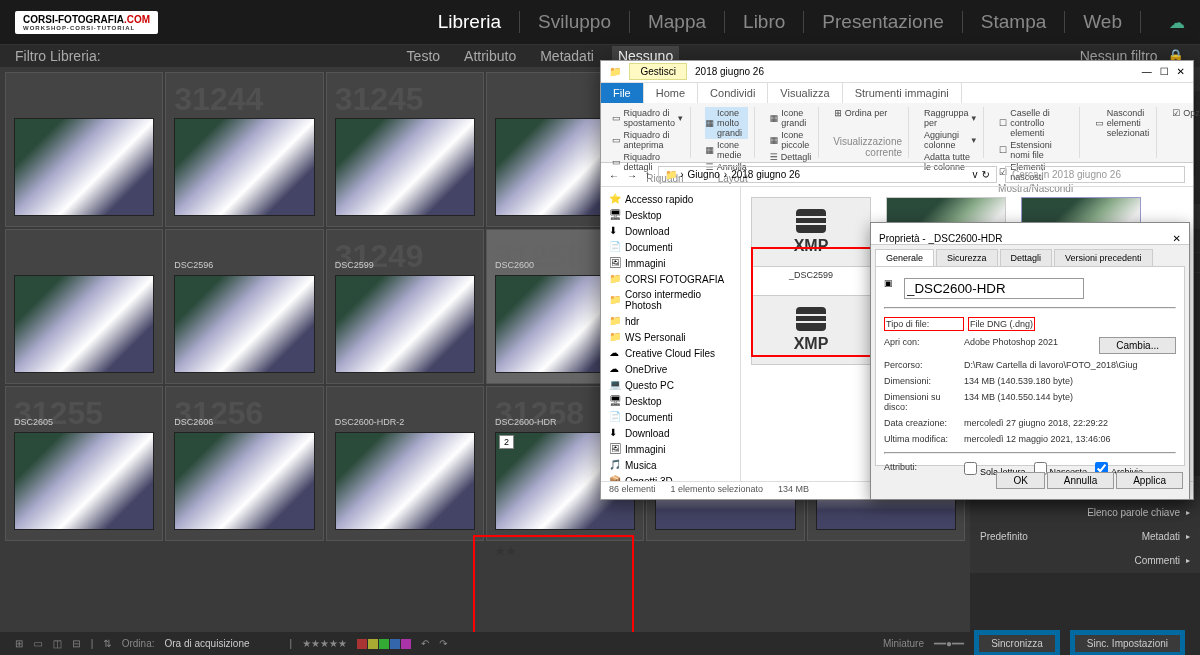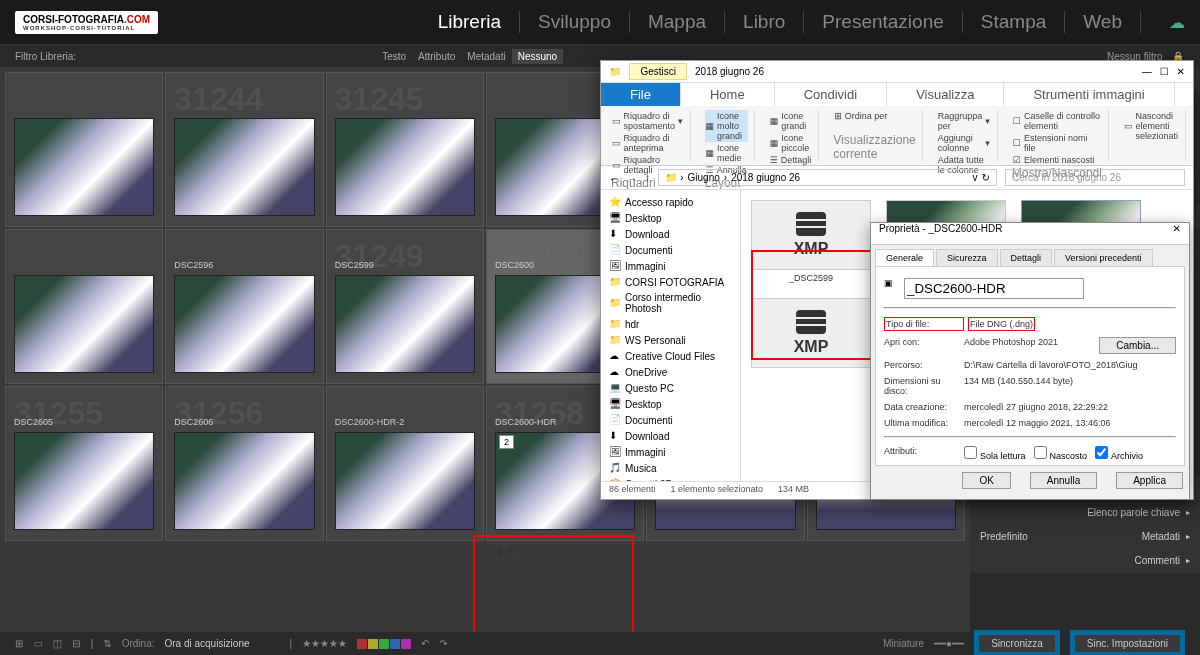--- a/index.html
+++ b/index.html
@@ -5,22 +5,22 @@
 *{margin:0;padding:0;box-sizing:border-box;font-family:Arial,sans-serif}
 body{background:#1a1a1a;width:1200px;height:655px;overflow:hidden;position:relative}
 .top-bar{height:45px;background:#1a1a1a;display:flex;align-items:center;padding:0 15px;border-bottom:1px solid #333}
 .logo{background:#fff;padding:3px 8px;font-size:10px;font-weight:bold;border-radius:2px}
 .logo-sub{font-size:6px;color:#333;letter-spacing:1px}
 .nav-modules{margin-left:auto;display:flex;gap:18px;align-items:center}
 .nav-module{color:#888;font-size:19px;cursor:pointer;border-right:1px solid #444;padding-right:18px}
 .nav-module:last-child{border:none;padding-right:0}
 .nav-module.active{color:#fff}
 .cloud-icon{color:#4a8;margin-left:10px}
-.filter-bar{height:22px;background:#2a2a2a;display:flex;align-items:center;padding:0 15px;font-size:10px;color:#aaa}
-.filter-tabs{margin-left:auto;display:flex;}
+.filter-bar{height:22px;background:#2a2a2a;display:flex;align-items:center;padding:0 15px;font-size:14px;color:#aaa}
+.filter-tabs{margin-left:auto;display:flex;gap:12px}
 .filter-tab{cursor:pointer;padding:2px 6px}
 .filter-tab.active{background:#444;color:#fff}
 .filter-right{margin-left:auto;display:flex;gap:10px;align-items:center}
 .main-area{display:flex;height:565px}
 .grid-area{flex:1;background:#3a3a3a;overflow:hidden;position:relative;padding:5px}
 .thumb-grid{display:grid;grid-template-columns:repeat(6,1fr);gap:2px}
 .thumb-cell{background:#444;position:relative;height:155px;border:1px solid #555}
 .thumb-cell.selected{background:#666}
 .watermark{position:absolute;top:8px;left:8px;font-size:32px;font-weight:bold;color:rgba(100,100,100,0.4);z-index:1}
 .thumb-label{position:absolute;top:30px;left:8px;font-size:9px;color:#ccc;z-index:2}
@@ -36,56 +36,56 @@
 .histo-curve{position:absolute;bottom:0;right:10px;width:60px;height:40px;background:linear-gradient(90deg,#48a,#4a8,#aa4,#a44);clip-path:polygon(0 100%,20% 60%,50% 20%,80% 40%,100% 10%,100% 100%)}
 .tri{font-size:8px}
 .bottom-bar{height:23px;background:#2a2a2a;display:flex;align-items:center;padding:0 15px;font-size:10px;color:#888;gap:10px}
 .color-labels{display:flex;gap:1px}
 .color-sq{width:10px;height:10px}
 .sync-btn{background:#3a3a3a;border:5px solid #0369a1;color:#ccc;padding:3px 12px;font-size:10px;cursor:pointer}
 
 .explorer{position:absolute;top:60px;left:600px;width:594px;height:440px;background:#fff;border:1px solid #999;box-shadow:0 4px 20px rgba(0,0,0,0.5);z-index:10;display:flex;flex-direction:column;font-size:10px}
 .exp-title{height:22px;background:#fff;display:flex;align-items:center;padding:0 8px;gap:8px;border-bottom:1px solid #ddd}
 .exp-tabs{display:flex;background:#fff}
-.exp-tab{padding:4px 29px;border-right:1px solid #ddd;color:#555;font-size:13px}
+.exp-tab{padding:4px 12px;border-right:1px solid #ddd;color:#555;font-size:11px}
 .exp-tab.file{background:#1979ca;color:#fff}
 .ribbon{height:60px;background:#f5f5f5;border-bottom:1px solid #ccc;display:flex;padding:4px;gap:8px;font-size:9px;color:#444}
 .ribbon-group{border-right:1px solid #ddd;padding:0 6px;display:flex;flex-direction:column;justify-content:space-between}
-.ribbon-label{font-size:12px;color:#888;text-align:left}
+.ribbon-label{font-size:10px;color:#888;text-align:right}
 .ribbon-item{display:flex;align-items:center;gap:3px;padding:1px}
 .exp-path{height:24px;display:flex;align-items:center;padding:0 8px;gap:8px;border-bottom:1px solid #ddd}
 .path-box{flex:1;border:1px solid #ccc;padding:2px 6px;font-size:10px;display:flex;gap:4px;align-items:center}
 .search-box{width:180px;border:1px solid #ccc;padding:2px 6px;font-size:10px;color:#999}
 .exp-body{flex:1;display:flex;overflow:hidden}
 .exp-tree{width:140px;background:#fff;border-right:1px solid #ddd;overflow-y:auto;padding:4px;font-size:10px}
 .tree-item{padding:2px 4px;display:flex;align-items:center;gap:4px;cursor:pointer}
 .tree-icon{width:12px;height:12px;display:inline-block}
 .exp-files{flex:1;padding:10px;display:flex;flex-wrap:wrap;gap:15px;align-content:flex-start;position:relative}
 .file-item{width:120px;text-align:center}
 .file-thumb{width:120px;height:70px;border:1px solid #ccc;background:#eee;display:flex;align-items:center;justify-content:center;font-size:20px;font-weight:bold;color:#333;flex-direction:column}
 .file-thumb.img{background:linear-gradient(135deg,#2a4a3a 30%,#8a8 50%,#eee 70%)}
 .file-thumb .db-icon{width:30px;height:24px;background:#333;border-radius:4px;position:relative}
 .file-thumb .db-icon::before,.file-thumb .db-icon::after{content:'';position:absolute;left:0;right:0;height:2px;background:#eee}
 .file-thumb .db-icon::before{top:7px}
 .file-thumb .db-icon::after{top:14px}
 .file-name{font-size:9px;color:#333;margin-top:3px}
 .exp-status{height:18px;border-top:1px solid #ddd;padding:2px 8px;font-size:9px;color:#555;display:flex;gap:15px}
 
 .props{position:absolute;top:222px;left:870px;width:320px;height:278px;background:#f0f0f0;border:1px solid #888;box-shadow:0 4px 15px rgba(0,0,0,0.4);z-index:20;font-size:10px}
-.props-title{height:22px;background:#fff;display:flex;align-items:flex-start;padding:0 8px;border-bottom:1px solid #ccc}
+.props-title{height:22px;background:#fff;display:flex;align-items:flex-end;padding:0 8px;border-bottom:1px solid #ccc}
 .props-title span:first-child{flex:1}
 .props-tabs{display:flex;background:#f0f0f0;padding-top:4px;padding-left:4px}
 .props-tab{padding:3px 10px;border:1px solid #ccc;border-bottom:none;background:#e8e8e8;font-size:9px;margin-right:2px}
 .props-tab.active{background:#fff}
 .props-body{background:#fff;border:1px solid #ccc;margin:0 4px;padding:8px;height:200px}
 .props-row{display:flex;padding:3px 0;font-size:9px}
 .props-label{width:80px;color:#333}
 .props-val{flex:1;color:#333}
 .props-input{border:1px solid #999;padding:2px;width:180px}
-.props-btns{display:flex;justify-content:flex-end;gap:19px;padding:6px}
+.props-btns{display:flex;justify-content:flex-end;gap:2px;padding:6px}
 .props-btn{border:1px solid #999;background:#e8e8e8;padding:2px 16px;font-size:10px}
 .checkbox{margin-right:3px}
 </style>
 </head>
 <body>
 
 <div class="top-bar">
   <div class="logo">
     <span>CORSI-FOTOGRAFIA</span><span style="color:#c00">.COM</span>
     <div class="logo-sub">WORKSHOP·CORSI·TUTORIAL</div>
@@ -432,20 +432,24 @@
         <div class="props-row">
           <span class="props-label">Apri con:</span>
           <span class="props-val">Adobe Photoshop 2021</span>
           <button class="props-btn" style="margin-left: 8px;">Cambia...</button>
         </div>
         <div class="props-row">
           <span class="props-label">Percorso:</span>
           <span class="props-val">D:\Raw Cartella di lavoro\FOTO_2018\Giug</span>
         </div>
         <div class="props-row">
+          <span class="props-label">Dimensioni:</span>
+          <span class="props-val">134 MB (140.539.180 byte)</span>
+        </div>
+        <div class="props-row">
           <span class="props-label">Dimensioni su disco:</span>
           <span class="props-val">134 MB (140.550.144 byte)</span>
         </div>
         <div class="props-row">
           <span class="props-label">Data creazione:</span>
           <span class="props-val">mercoledì 27 giugno 2018, 22:29:22</span>
         </div>
         <div class="props-row">
           <span class="props-label">Ultima modifica:</span>
           <span class="props-val">mercoledì 12 maggio 2021, 13:46:06</span>

